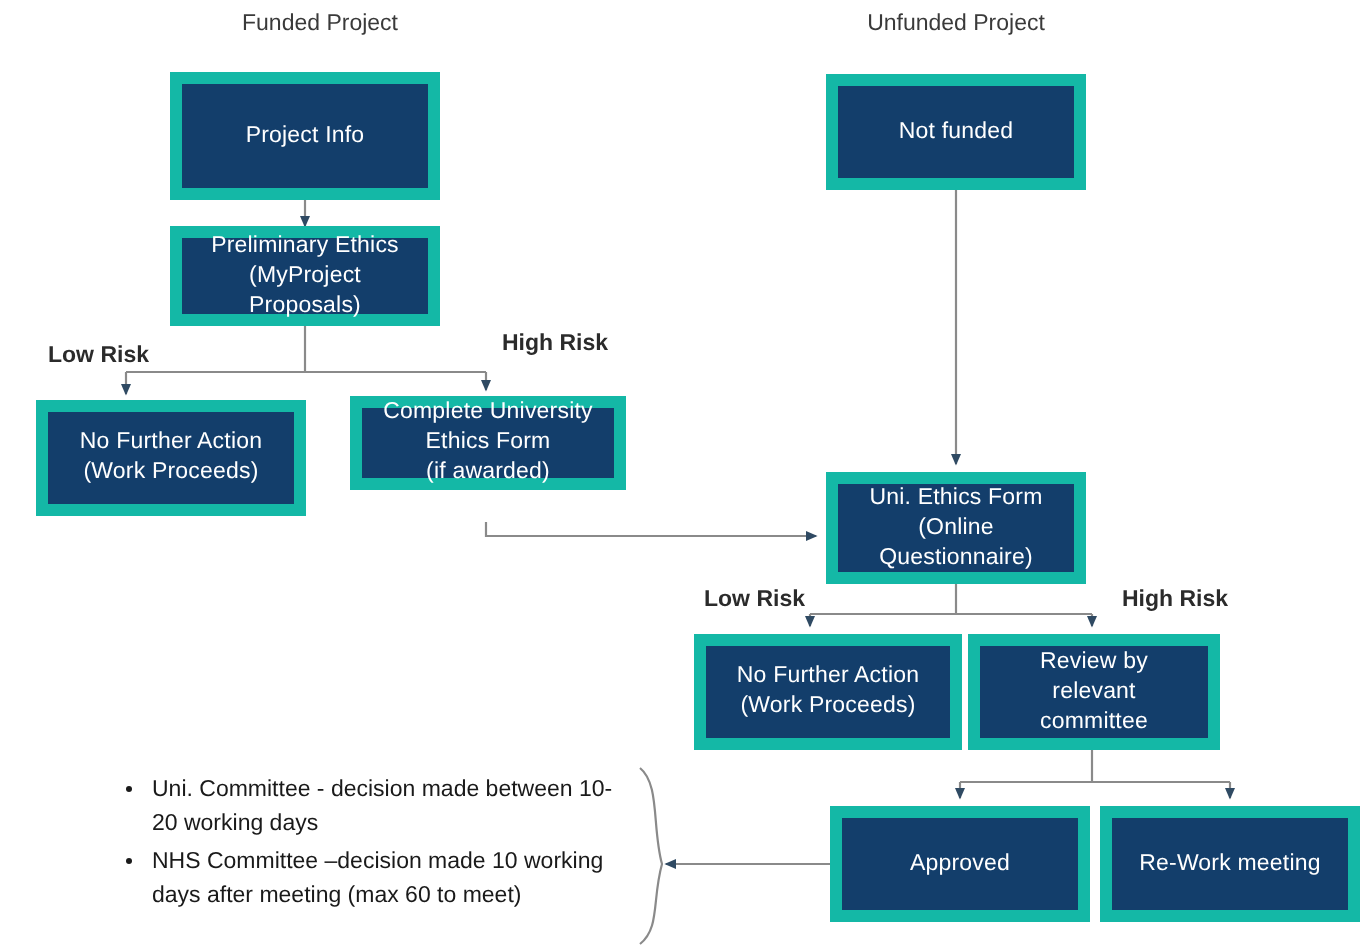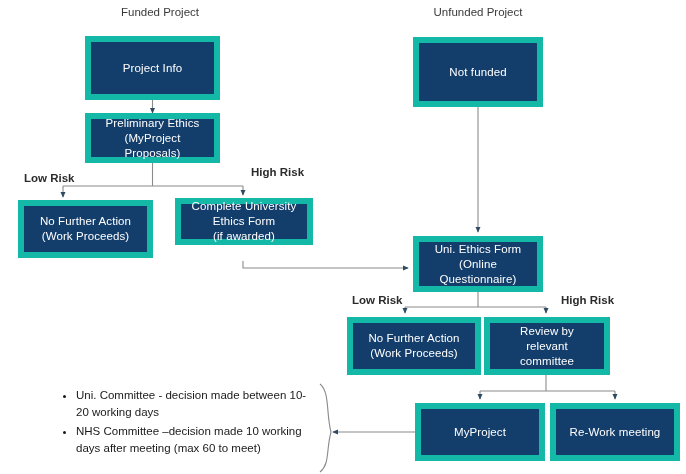--- a/index.html
+++ b/index.html
@@ -144,21 +144,21 @@
   </div>
 
   <div class="node" style="left:175px; top:198px; width:138px; height:47px;">
     <span>
       <span>Complete University</span>
       <span>Ethics Form</span>
       <span>(if awarded)</span>
     </span>
   </div>
 
-  <div class="node" style="left:413px; top:37px; width:130px; height:70px;">
+  <div class="node" style="left:413px; top:37px; width:130px; height:58px;">
     <span>
       <span>Not funded</span>
     </span>
   </div>
 
   <div class="node" style="left:413px; top:236px; width:130px; height:56px;">
     <span>
       <span>Uni. Ethics Form</span>
       <span>(Online</span>
       <span>Questionnaire)</span>
@@ -174,21 +174,21 @@
 
   <div class="node" style="left:484px; top:317px; width:126px; height:58px;">
     <span>
       <span>Review by relevant</span>
       <span>committee</span>
     </span>
   </div>
 
   <div class="node" style="left:415px; top:403px; width:130px; height:58px;">
     <span>
-      <span>MyProject</span>
+      <span>Approved</span>
     </span>
   </div>
 
   <div class="node" style="left:550px; top:403px; width:130px; height:58px;">
     <span>
       <span>Re-Work meeting</span>
     </span>
   </div>
 
   <div class="edge-label" style="left:24px; top:172px;">Low Risk</div>

